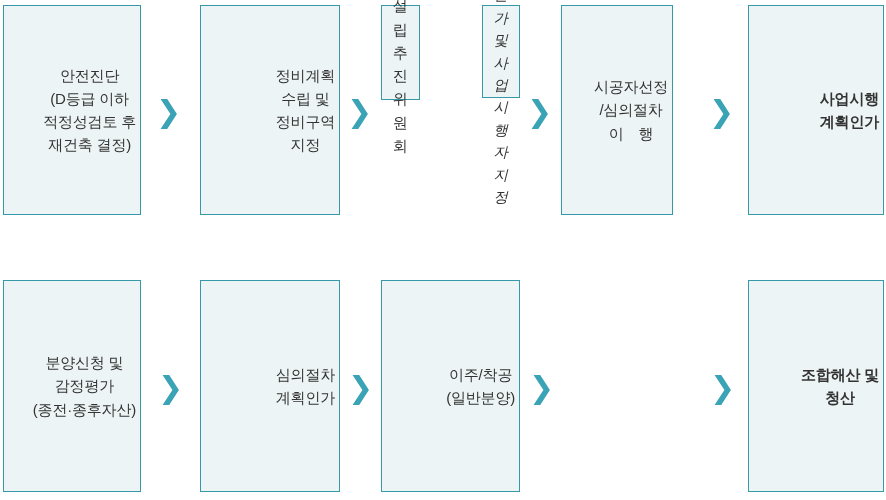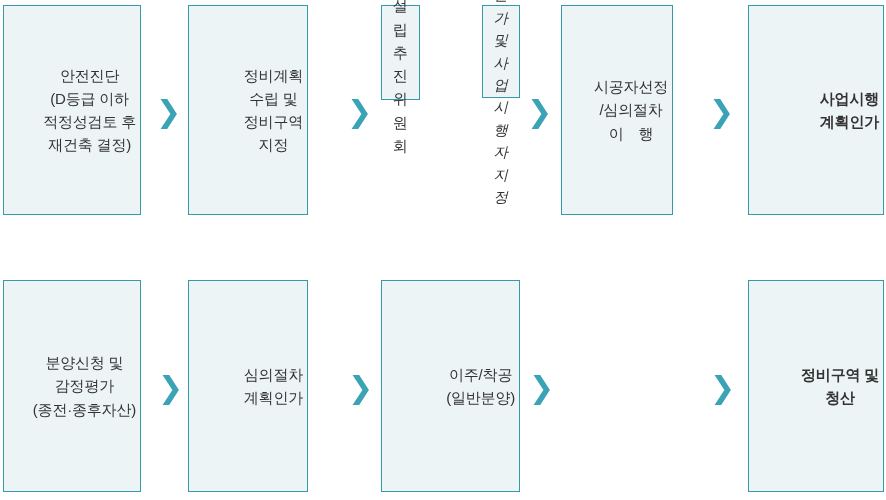--- a/index.html
+++ b/index.html
@@ -12,21 +12,21 @@
     overflow:hidden;
   }
   #flow-root{position:relative;width:886px;height:500px;}
 
   .flow-row{position:absolute;left:0;width:886px;}
   #row-top{top:5px;height:210px;}
   #row-bottom{top:280px;height:212px;}
 
   .flow-col{position:absolute;top:0;height:100%;}
   .col-0{left:3px;width:138px;}
-  .col-1{left:188px;width:120px;}
+  .col-1{left:200px;width:140px;}
   .col-2{left:381px;width:139px;}
   .col-3{left:561px;width:112px;}
   .col-4{left:748px;width:136px;font-weight:bold;}
 
   .node-box{
     box-sizing:border-box;
     width:100%;
     background:#edf4f5;
     border:1px solid #3699a8;
     display:flex;
@@ -172,20 +172,20 @@
       </div>
     </div>
 
     <span class="chevron chev-2">❯</span>
 
 
     <span class="chevron chev-3">❯</span>
 
     <div class="flow-col col-4">
       <div class="node-box full">
-        <span class="node-text">정비구역 및
+        <span class="node-text">조합해산 및
 청산</span>
       </div>
     </div>
 
   </div>
 
 </div>
 
 </body></html>

